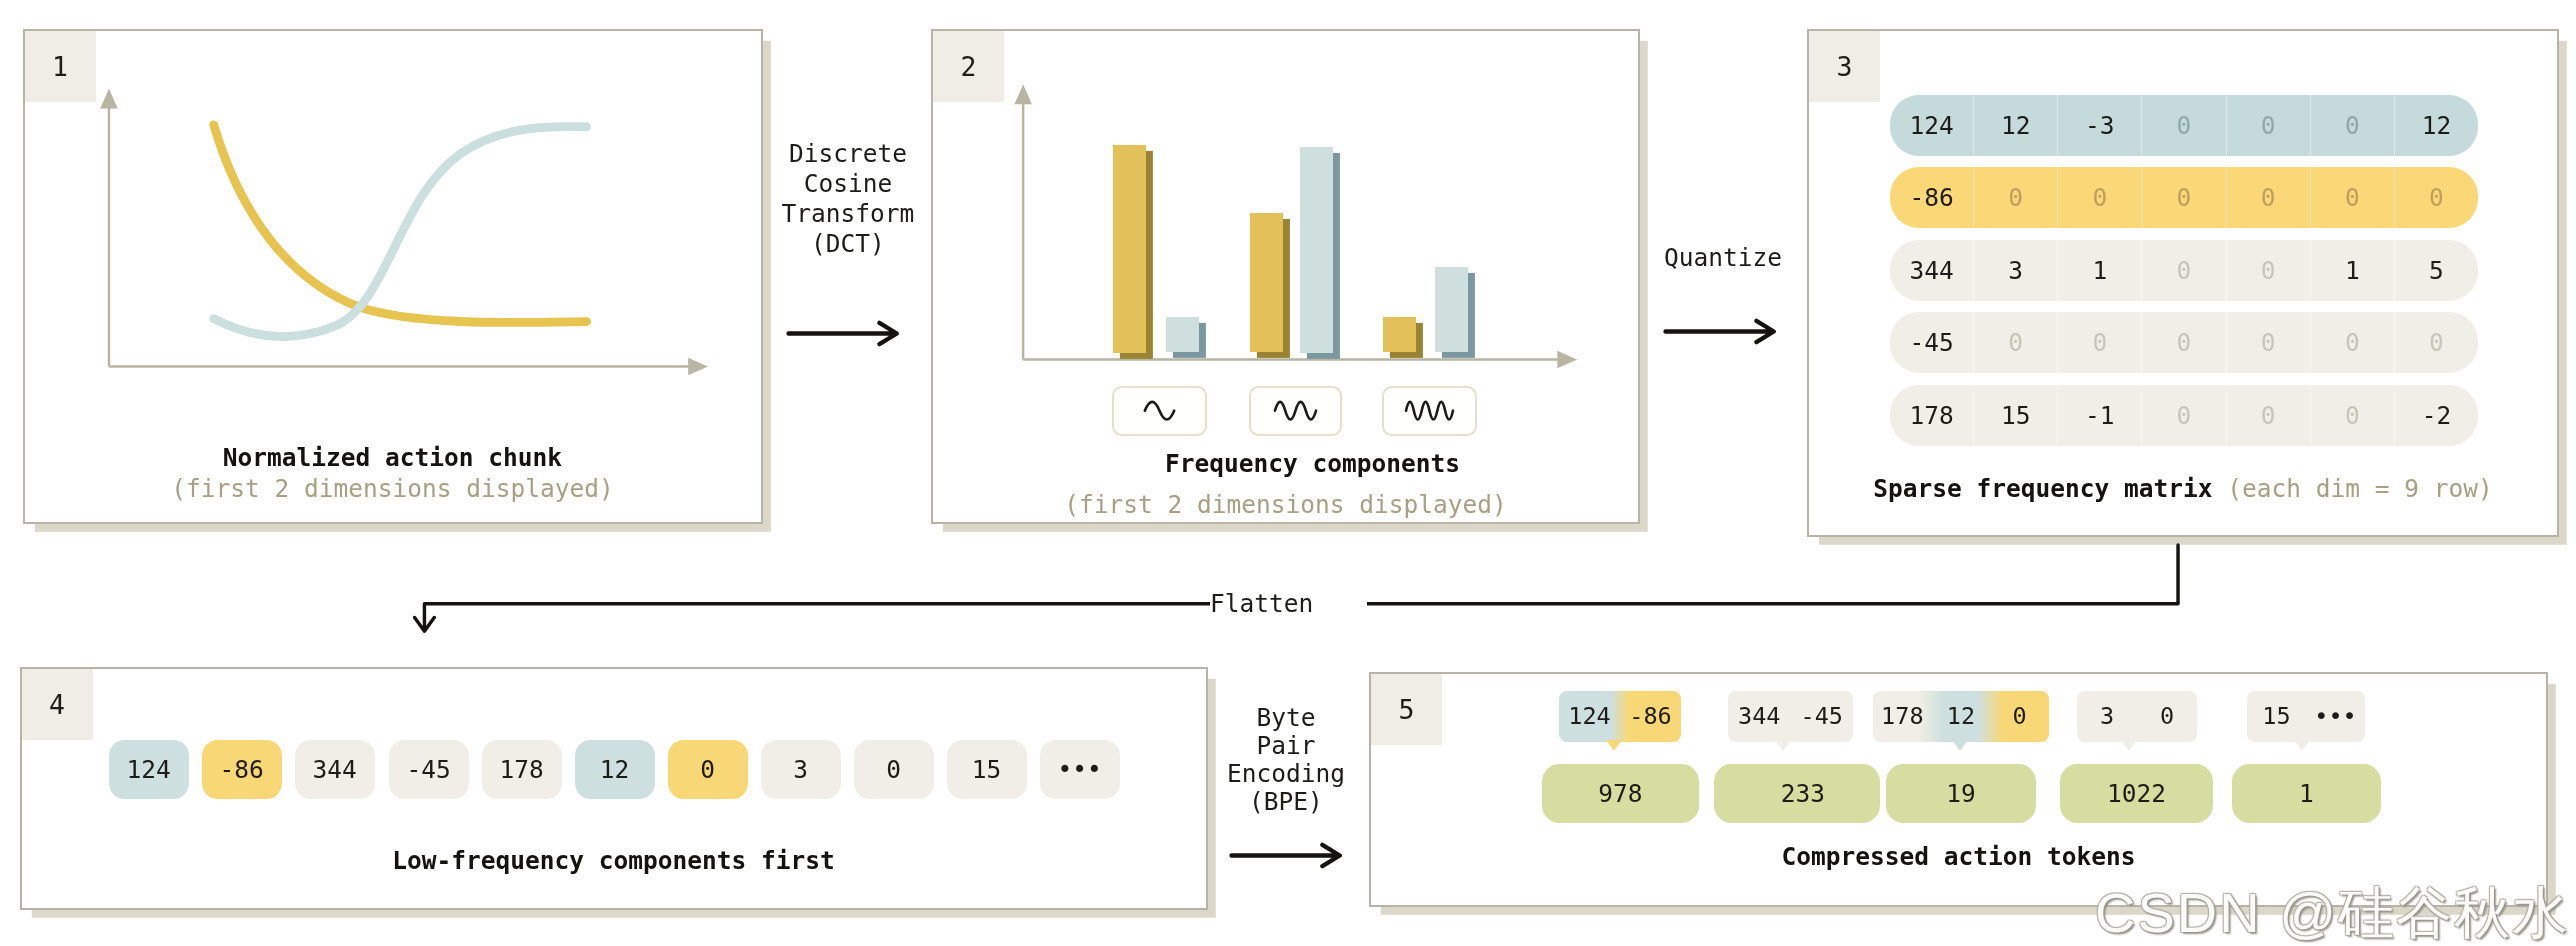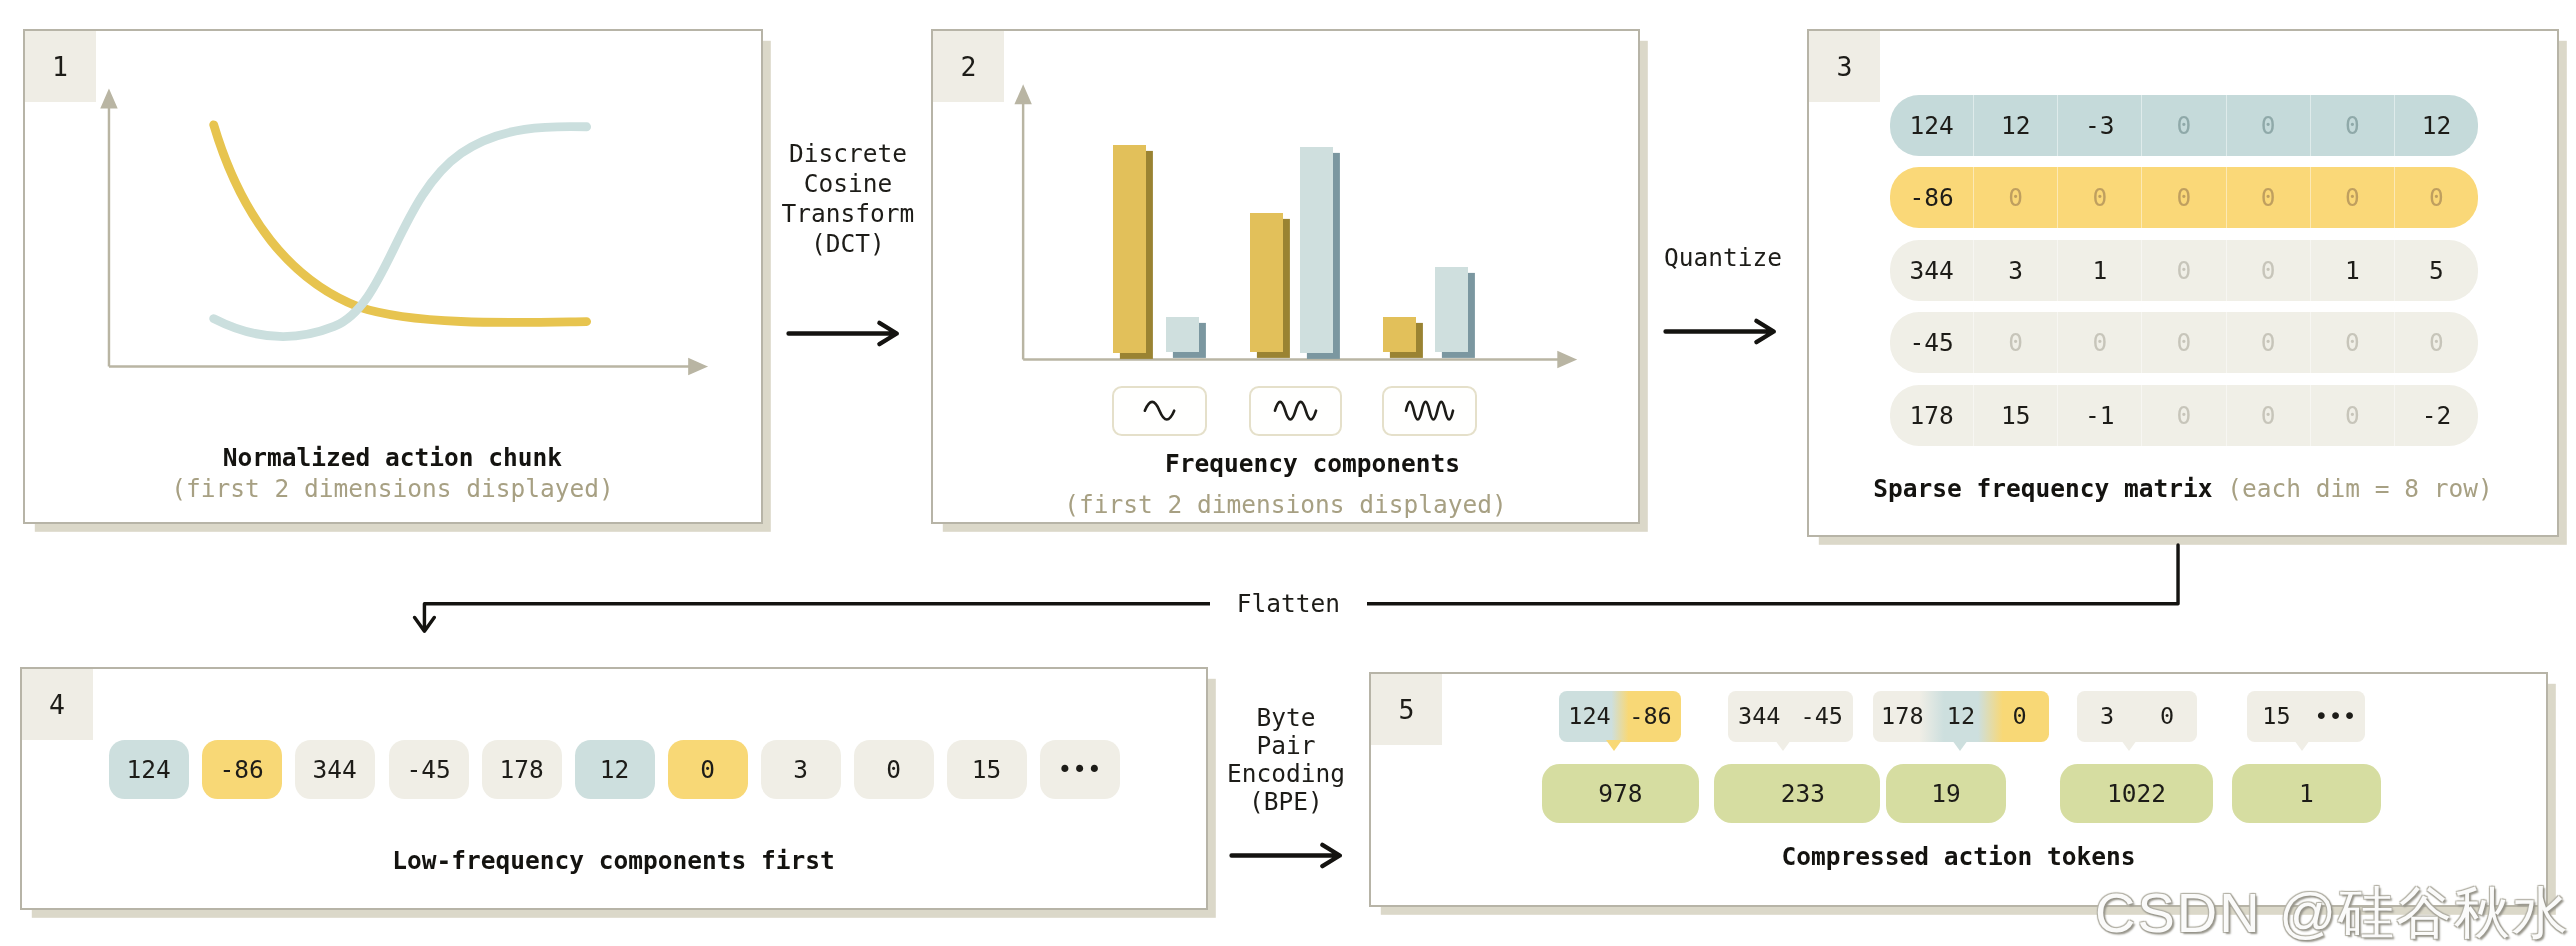--- a/index.html
+++ b/index.html
@@ -45,21 +45,21 @@
   .tok-yellow{background:#f8d876;}
   .tok-plain{background:#f0eee6;}
   
   .callout{position:absolute;top:16.7px;height:51px;border-radius:7.8px;display:flex;align-items:center;}
   .chip{flex:1;text-align:center;font-size:23.5px;color:#1d1c18;}
   .pointer{position:absolute;top:66px;width:0;height:0;
            border-left:8.8px solid transparent;border-right:8.8px solid transparent;}
   .g-token{position:absolute;top:90px;height:59px;border-radius:17.6px;background:#d6dda1;
            text-align:center;line-height:59px;font-size:24.5px;}
   .flatten-label{position:absolute;left:1210px;top:587px;width:157px;height:33px;background:#ffffff;
-           text-align:center;font-size:24.5px;line-height:33px;}
+           font-size:24.5px;line-height:33px;}
   .watermark{position:absolute;right:5.9px;top:876px;font-family:"Liberation Sans",sans-serif;
            font-size:56px;color:rgba(255,255,255,0.95);letter-spacing:2px;white-space:nowrap;
            text-shadow:2px 2px 2px #96948a, -1px -1px 1px #b5b3a8, 1px -1px 1px #b0aea3, -1px 1px 1px #b0aea3;}
 </style>
 </head>
 <body>
 
 <div id="stage">
 
   <section class="panel" id="panel1">
@@ -176,21 +176,21 @@
           <div class="m-cell">15</div>
           <div class="m-cell">-1</div>
           <div class="m-cell muted">0</div>
           <div class="m-cell muted">0</div>
           <div class="m-cell muted">0</div>
           <div class="m-cell">-2</div>
         </div>
       </div>
     <div class="caption" style="top:443px;">
       <span class="cap-bold">Sparse frequency matrix</span>
-      <span class="olive">(each dim = 8 row)</span>
+      <span class="olive">(each dim = 9 row)</span>
     </div>
   </section>
 
   <svg class="arrow" style="left:0;top:537px;" width="2576" height="110" viewBox="0 0 2628 112">
     <path d="M2222,8 V68 H433 V96 M423,82 L433,96 L443,82" fill="none" stroke="#141310" stroke-width="3.5" stroke-linecap="round" stroke-linejoin="round"></path>
   </svg>
   <div class="flatten-label">Flatten</div>
 
   <section class="panel" id="panel4">
     <div class="badge"><span>4</span></div>
@@ -234,21 +234,21 @@
           <div class="chip">-45</div>
         </div>
         <div class="pointer" style="left: 404px; border-top: 11.8px solid rgb(240, 238, 230);"></div>
         <div class="g-token" style="left: 343px; width: 154px; padding-left: 12px;">233</div>
         <div class="callout" style="left: 502px; width: 176px; background: linear-gradient(90deg, rgb(240, 238, 230) 7%, rgb(240, 238, 230) 26.3%, rgb(205, 223, 222) 40.3%, rgb(205, 223, 222) 59.7%, rgb(248, 216, 118) 73.7%, rgb(248, 216, 118) 93%);">
           <div class="chip">178</div>
           <div class="chip">12</div>
           <div class="chip">0</div>
         </div>
         <div class="pointer" style="left: 581px; border-top: 11.8px solid rgb(205, 223, 222);"></div>
-        <div class="g-token" style="left: 515px; width: 120px;">19</div>
+        <div class="g-token" style="left: 515px; width: 150px;">19</div>
         <div class="callout" style="left: 706px; width: 120px; background: rgb(240, 238, 230);">
           <div class="chip">3</div>
           <div class="chip">0</div>
         </div>
         <div class="pointer" style="left: 750px; border-top: 11.8px solid rgb(240, 238, 230);"></div>
         <div class="g-token" style="left: 689px; width: 153px;">1022</div>
         <div class="callout" style="left: 876px; width: 118px; background: rgb(240, 238, 230);">
           <div class="chip">15</div>
           <div class="chip">•••</div>
         </div>

